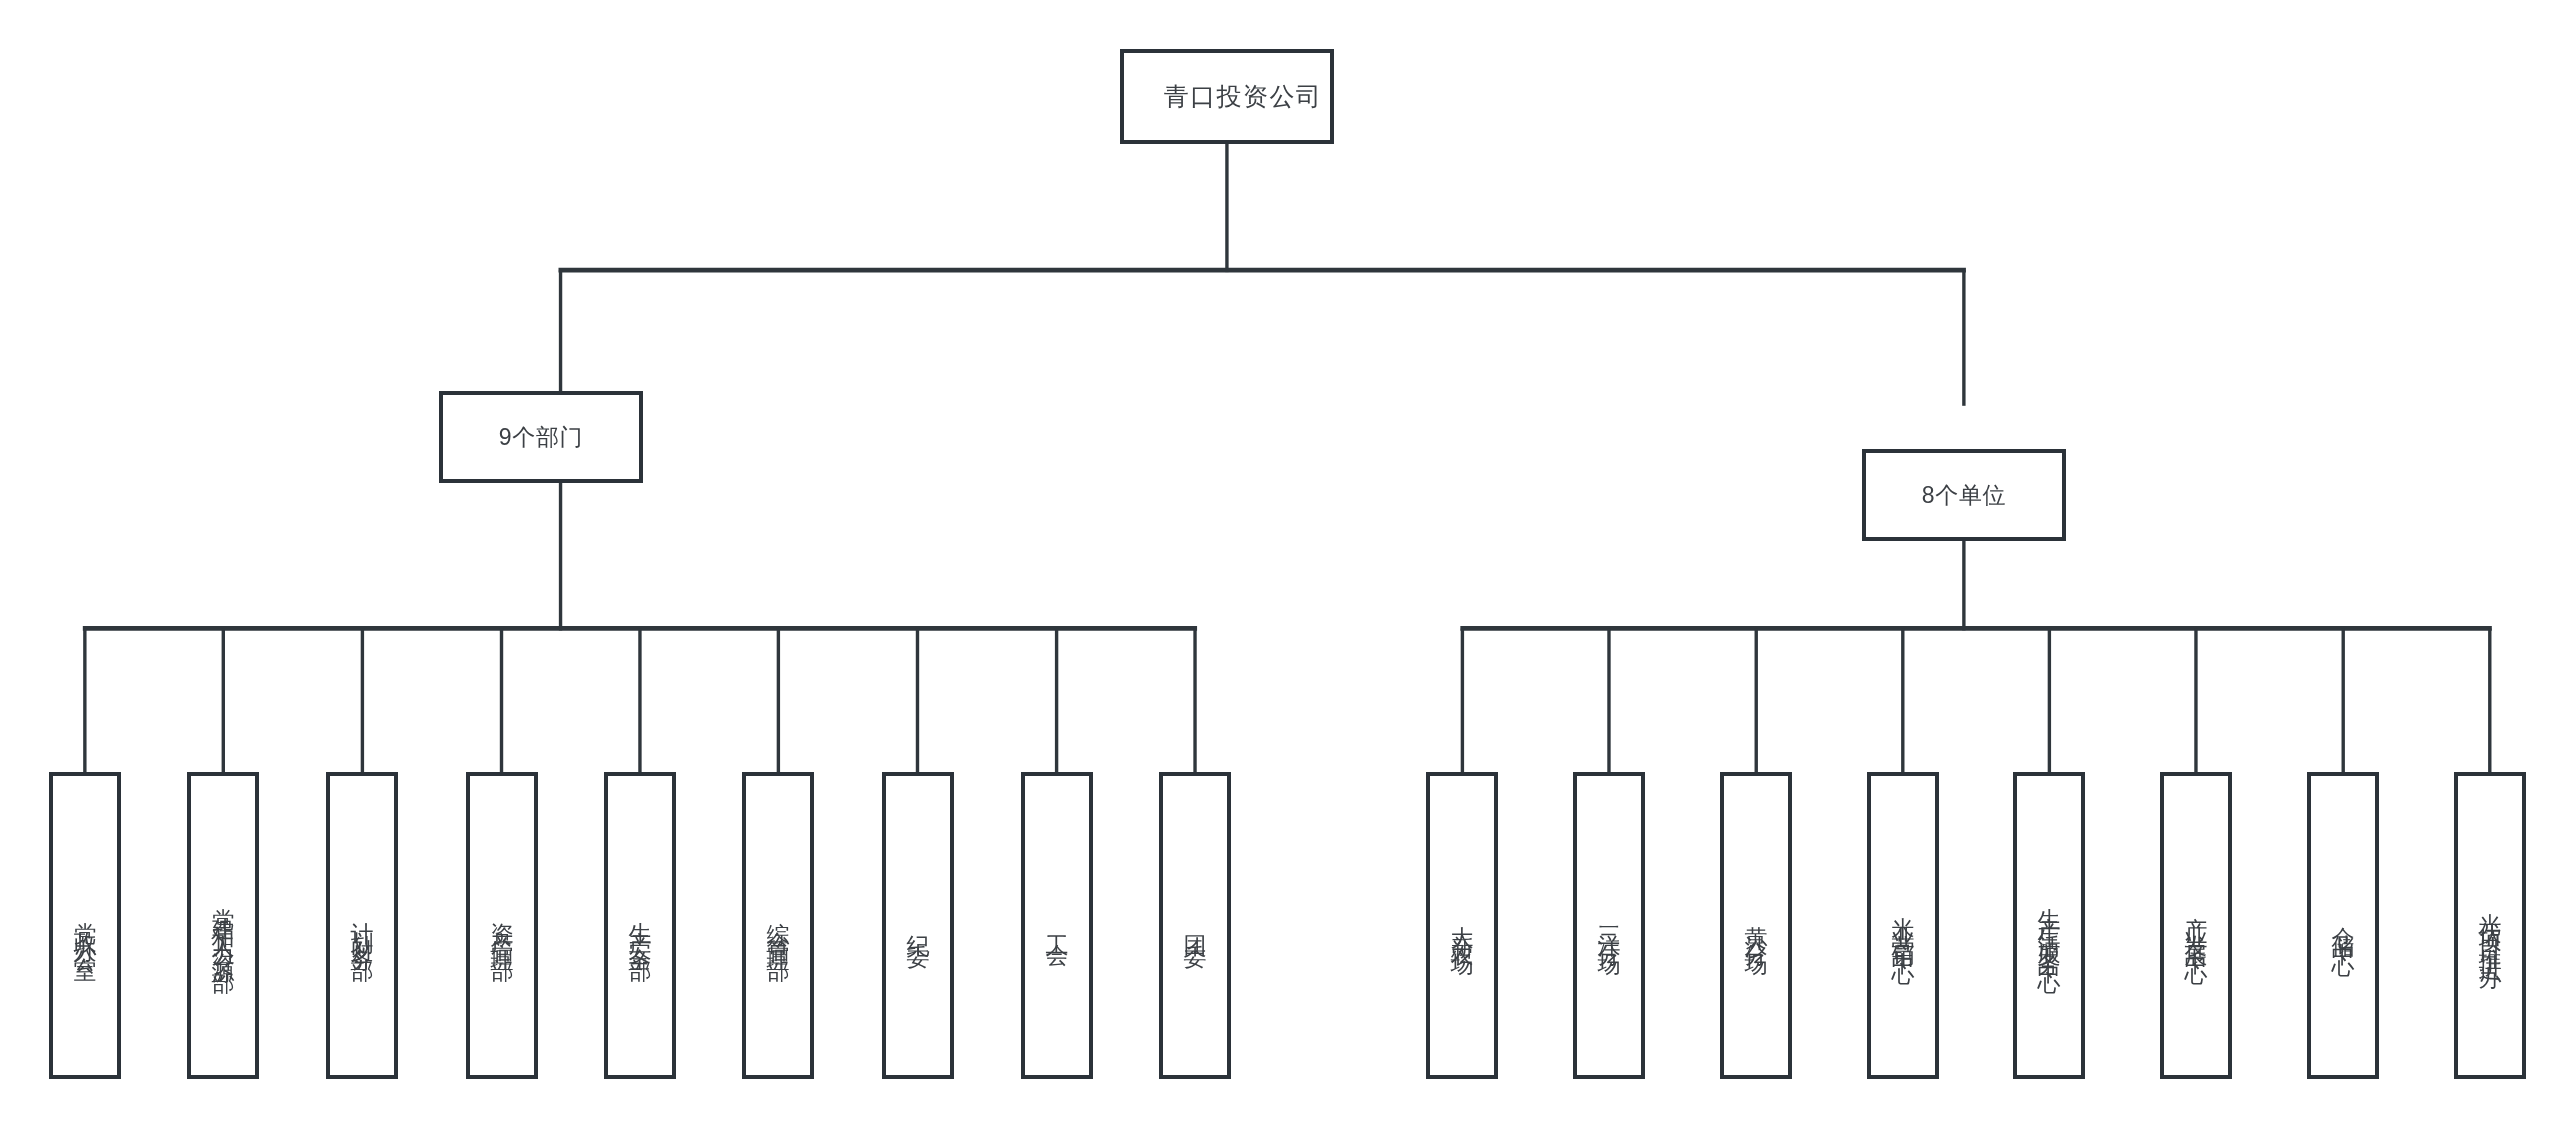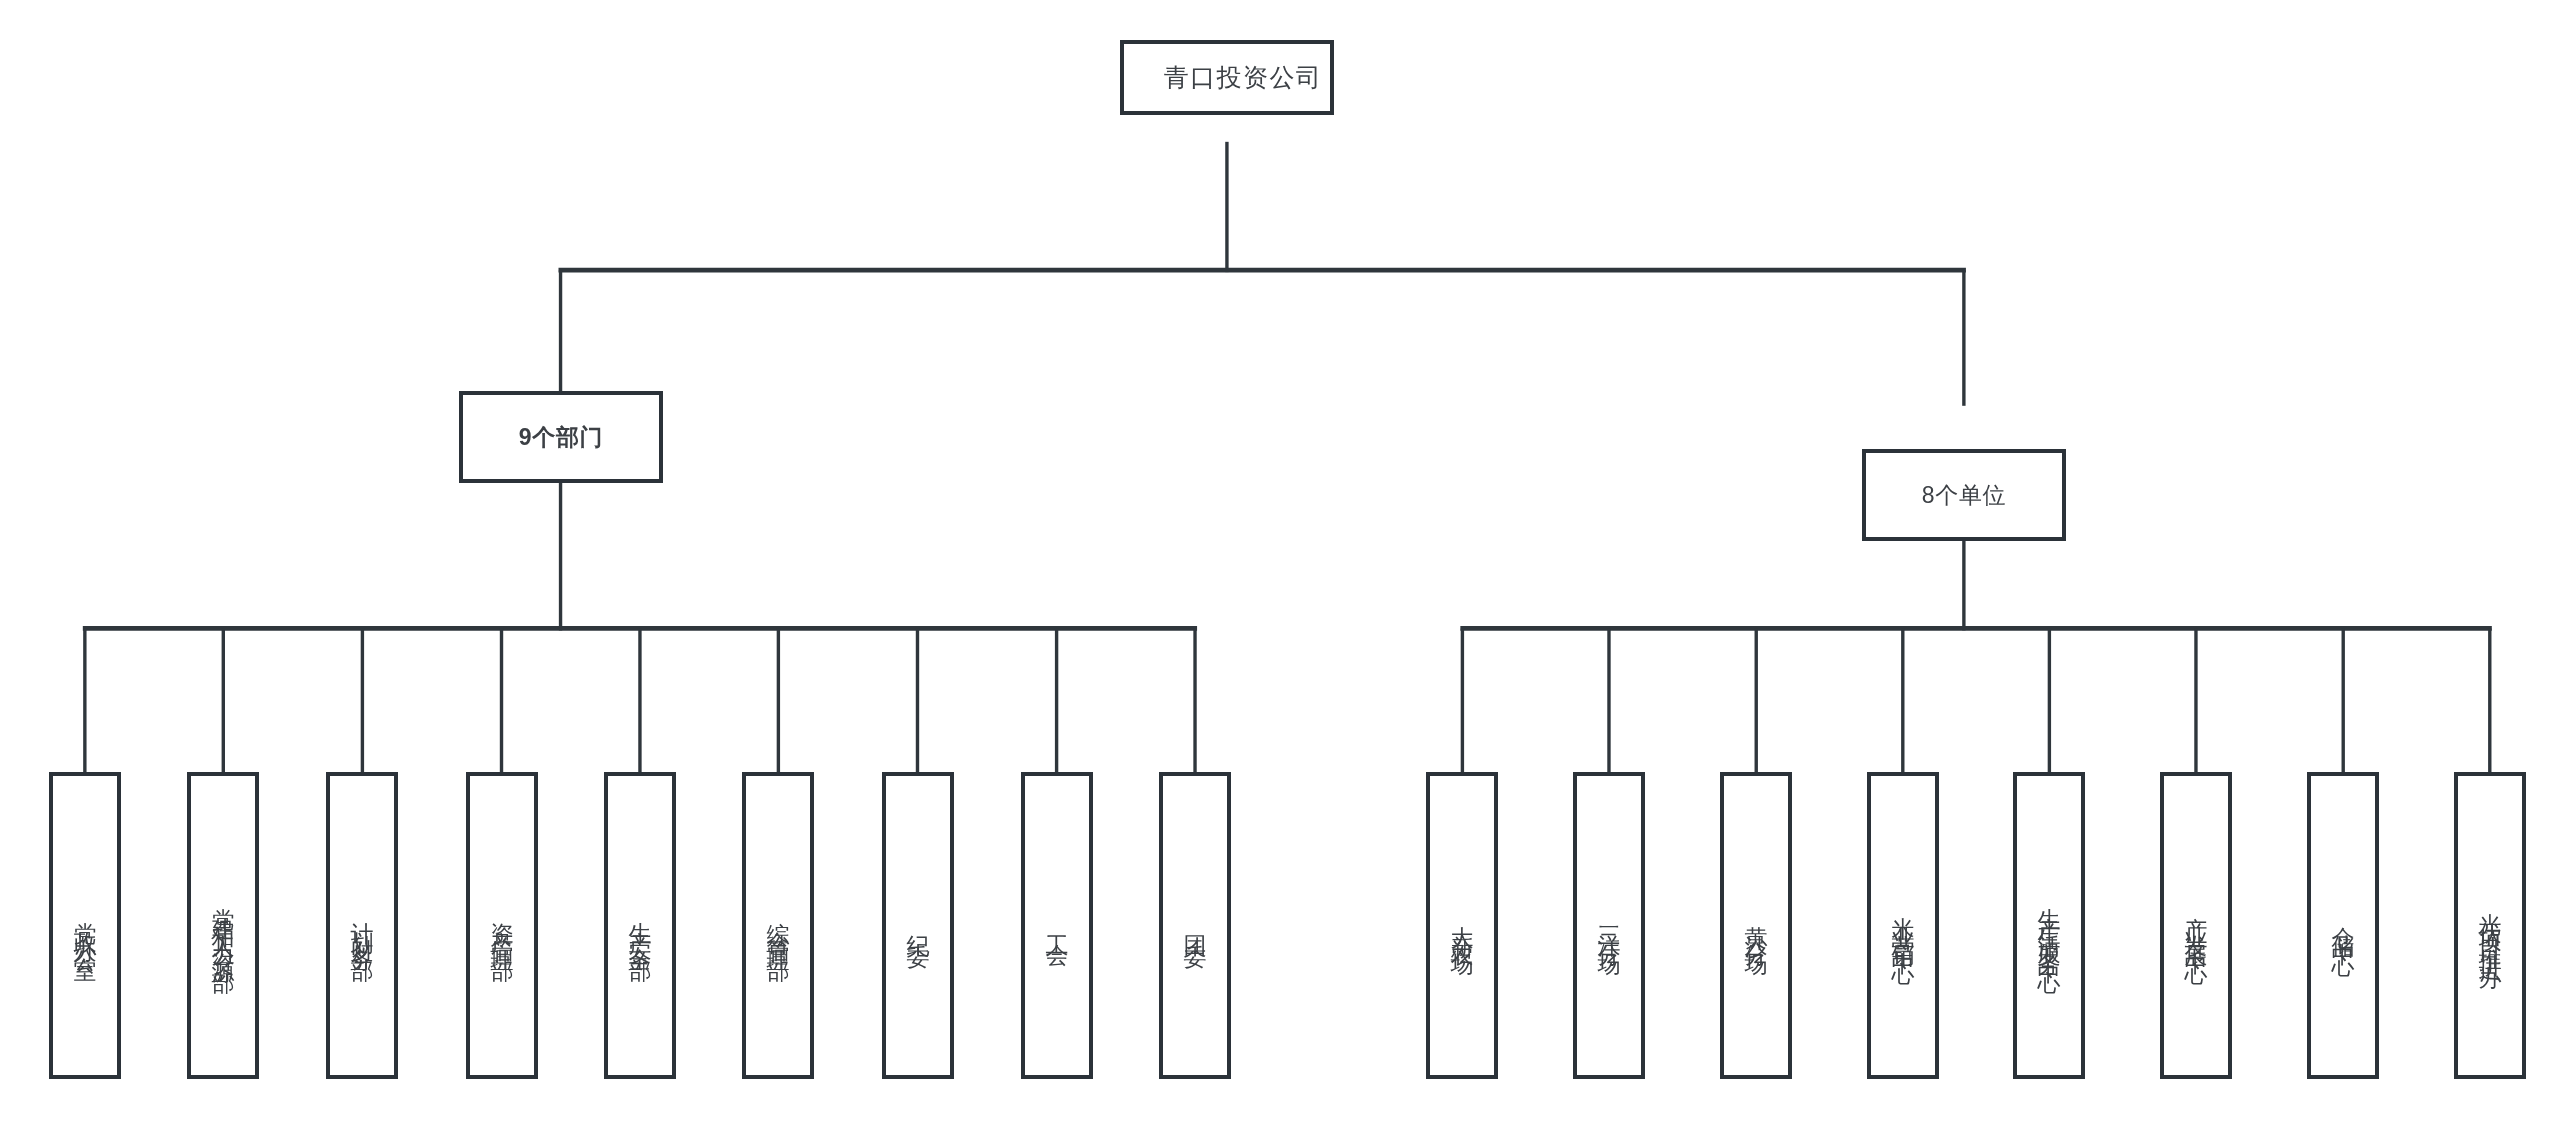--- a/index.html
+++ b/index.html
@@ -13,23 +13,23 @@
   #connectors { position:absolute; left:0; top:0; }
   #connectors g { stroke:var(--connector, #2f363c); fill:none; }
   .thin  { stroke-width:5; }
   .thick { stroke-width:7; }
   .box {
     position:absolute; background:#ffffff;
     border:4.1px solid var(--node_border, #2b3239);
     display:flex; align-items:center; justify-content:center;
     color:var(--text, #3c4045);
   }
-  .root-box { left:1120px; top:40px;  width:214px; height:75px;padding-left:32px; }
+  .root-box { left:1120px; top:49px;  width:214px; height:95px;padding-left:32px; }
   .root-box .hlabel { font-size:25px; letter-spacing:1.4px; }
-  .l2-left  { left:459px;  top:391px; width:204px; height:92px;font-weight:bold; }
+  .l2-left  { left:439px;  top:391px; width:204px; height:92px; }
   .l2-right { left:1862px; top:402px; width:204px; height:92px;margin-top:47px; }
   .l2-left .hlabel, .l2-right .hlabel { font-size:23px; letter-spacing:0.7px; }
   .leaf { top:772px; width:72px; height:307px; }
   .vtext {
     writing-mode:vertical-rl; text-orientation:upright;
     font-size:23px; line-height:1; letter-spacing:8.8px;
   }
 </style>
 </head>
 <body>

